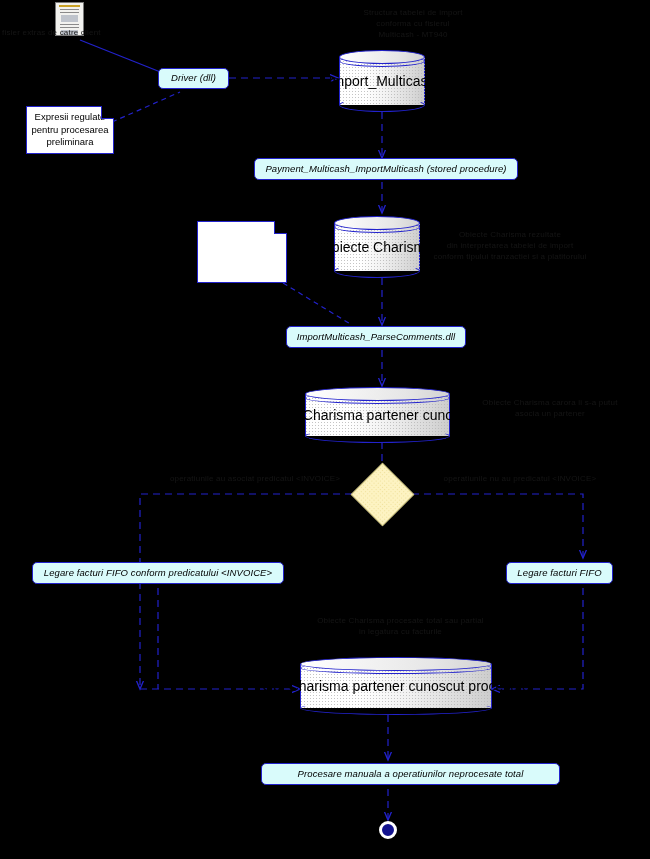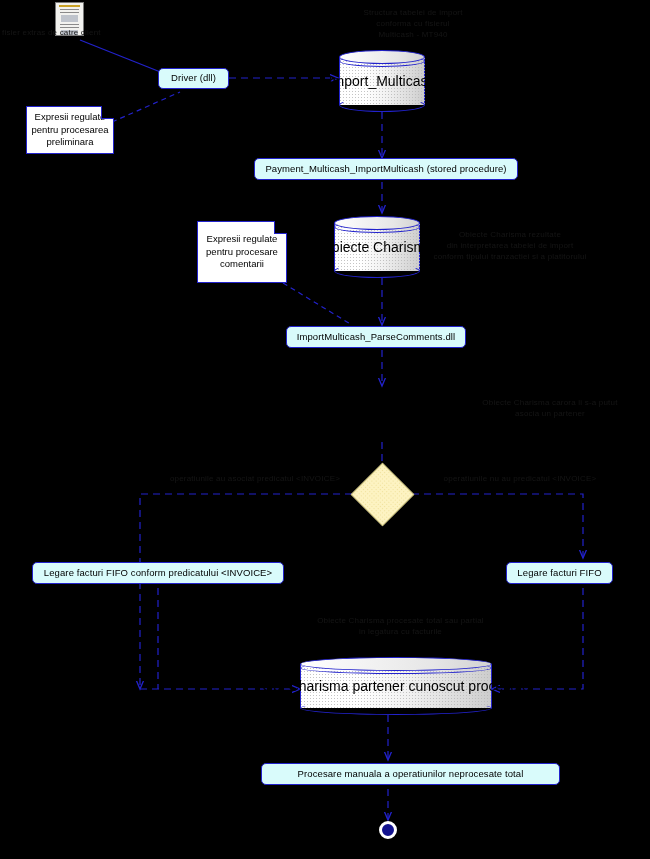--- a/index.html
+++ b/index.html
@@ -15,20 +15,21 @@
     background:#d9fbfb;
     border:1px solid #2222cc;
     border-radius:5px;
     color:#000;
     font-size:9.5px;
     display:flex;align-items:center;justify-content:center;
     text-align:center;
     line-height:1.1;
     letter-spacing:.1px;
     white-space:nowrap;
+    font-style:italic;
   }
 
   
   .note{
     background:#ffffff;
     border:1px solid #2222cc;
     color:#000;
     font-size:9.5px;
     text-align:center;
     line-height:1.35;
@@ -210,27 +211,32 @@
     <div class="top"></div>
     <div class="lip"></div>
     <div class="lbl">Obiecte Charisma</div>
   </div>
   <div class="dark" style="left:430px;top:230px;width:160px;">Obiecte Charisma rezultate
 din interpretarea tabelei de import
 conform tipului tranzactiei si a platitorului</div>
 
   <div class="node note" style="left:197px;top:221px;width:90px;height:62px;">
     <span class="fold"></span>
-    <span>Expresii regulate
-pentru procesare
-comentarii</span>
   </div>
 
   <div class="node procbox" style="left:286px;top:326px;width:180px;height:22px;">ImportMulticash_ParseComments.dll</div>
 
+  <div class="cyl" style="left:305px;top:387px;width:145px;height:56px;">
+    <div class="body"></div>
+    <div class="dots"></div>
+    <div class="bot"></div>
+    <div class="top"></div>
+    <div class="lip"></div>
+    <div class="lbl">Ob. Charisma partener cunoscut</div>
+  </div>
   <div class="dark" style="left:460px;top:398px;width:180px;">Obiecte Charisma carora li s-a putut
 asocia un partener</div>
 
   <div class="diamond" style="left:360px;top:472px;width:43px;height:43px;">
     <div class="tex"></div>
   </div>
   <div class="dark" style="left:140px;top:474px;width:230px;">operatiunile au asociat predicatul &lt;INVOICE&gt;</div>
   <div class="dark" style="left:405px;top:474px;width:230px;">operatiunile nu au predicatul &lt;INVOICE&gt;</div>
 
   <div class="node procbox" style="left:32px;top:562px;width:252px;height:22px;">Legare facturi FIFO conform predicatului &lt;INVOICE&gt;</div>

